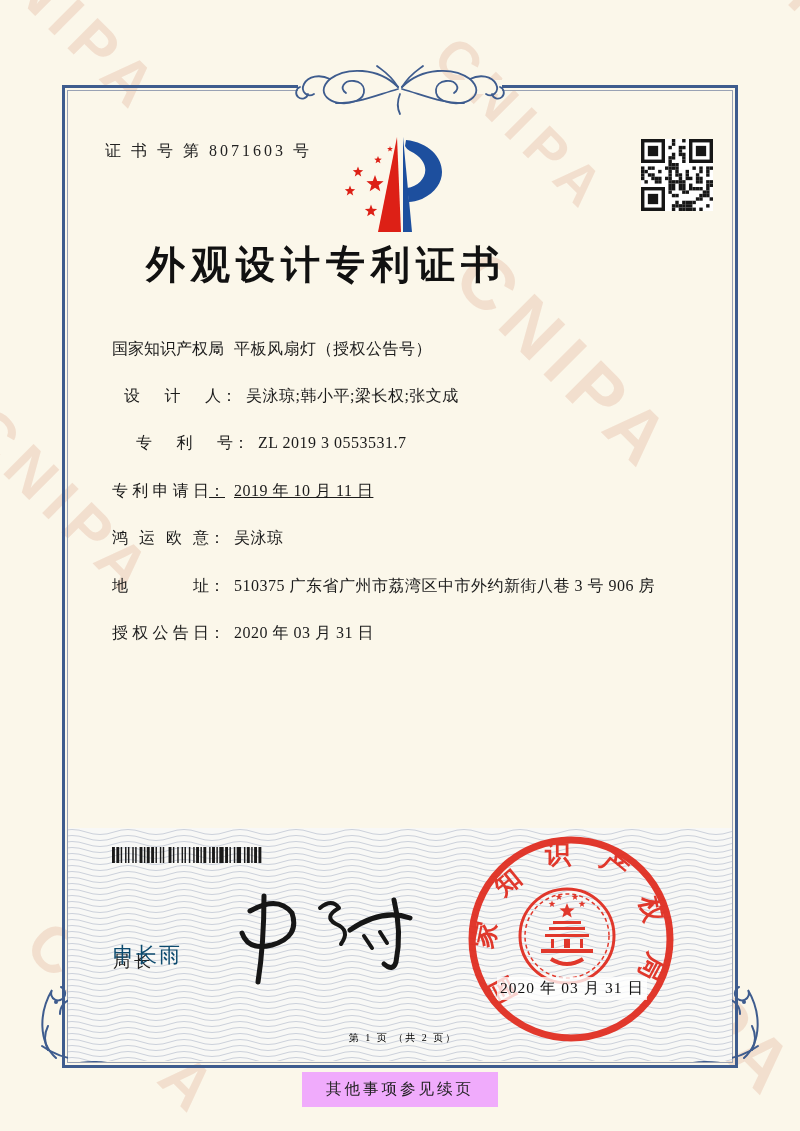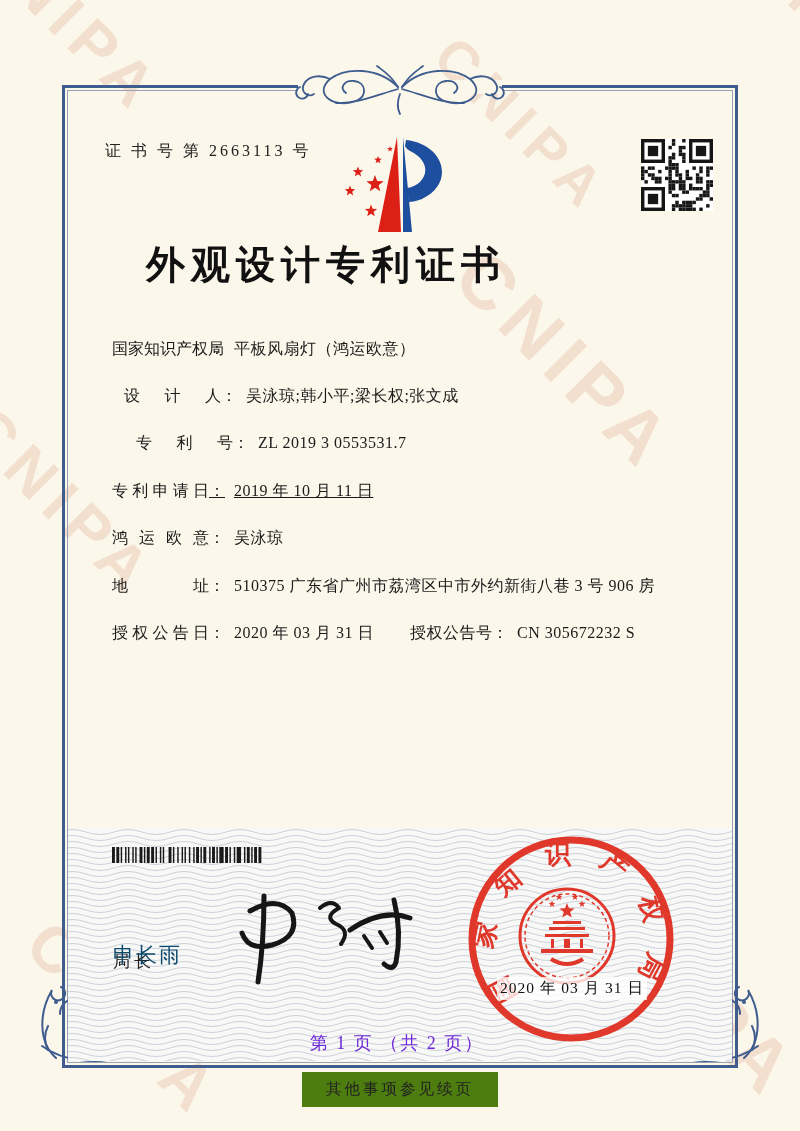--- a/index.html
+++ b/index.html
@@ -31,24 +31,24 @@
              line-height:24.5px;text-align:justify;color:#1b1b1b;}
   .body-text p{margin:0;text-indent:2em;letter-spacing:0.6px;}
   
   .officer-title{position:absolute;left:113px;top:906px;font-size:17px;
                  font-family:"Liberation Sans","DejaVu Sans",sans-serif;color:#222;letter-spacing:4px;margin-top:44px;}
   .officer-name{position:absolute;left:113px;top:941px;font-size:21px;
                 font-family:"Liberation Sans","DejaVu Sans",sans-serif;color:#0c4a6e;letter-spacing:2px;}
   
   .seal-date{position:absolute;left:497px;top:977px;font-size:15.5px;color:#111;letter-spacing:1px;
              background:rgba(255,255,255,0.78);padding:1px 3px;white-space:nowrap;}
-  .pagination{position:absolute;left:12px;width:770px;top:1031px;text-align:center;font-size:18px;
-              letter-spacing:2px;color:#6d28d9;}
+  .pagination{position:absolute;left:18px;width:770px;top:1031px;text-align:center;font-size:10px;
+              letter-spacing:2px;color:#000000;}
   .footer-note{position:absolute;left:0;width:800px;top:1072px;text-align:center;}
-  .footer-note span{display:inline-block;background:#4d7c0f;padding:7px 24px;font-size:15.5px;
+  .footer-note span{display:inline-block;background:#f0abfc;padding:7px 24px;font-size:15.5px;
                     letter-spacing:3px;color:#222;}
 </style>
 </head>
 <body>
 
 <div class="abs" id="wm-layer" style="left:0;top:0;width:800px;height:1131px;overflow:hidden;">
     <span class="wm" style="left: -52px; top: -18px; font-size: 62px;">CNIPA</span>
     <span class="wm" style="left: 688px; top: -42px; font-size: 62px;">CNIPA</span>
     <span class="wm" style="left: 412px; top: 92px; font-size: 56px;">CNIPA</span>
     <span class="wm" style="left: 428px; top: 318px; font-size: 74px;">CNIPA</span>
@@ -154,21 +154,21 @@
       <path d="M-10,196 q14,-5 28,0 q14,5 28,0 q14,-5 28,0 q14,5 28,0 q14,-5 28,0 q14,5 28,0 q14,-5 28,0 q14,5 28,0 q14,-5 28,0 q14,5 28,0 q14,-5 28,0 q14,5 28,0 q14,-5 28,0 q14,5 28,0 q14,-5 28,0 q14,5 28,0 q14,-5 28,0 q14,5 28,0 q14,-5 28,0 q14,5 28,0 q14,-5 28,0 q14,5 28,0 q14,-5 28,0 q14,5 28,0 q14,-5 28,0" fill="none" stroke="#ccd1db" stroke-width="1"></path>
       <path d="M-10,202 q14,-5 28,0 q14,5 28,0 q14,-5 28,0 q14,5 28,0 q14,-5 28,0 q14,5 28,0 q14,-5 28,0 q14,5 28,0 q14,-5 28,0 q14,5 28,0 q14,-5 28,0 q14,5 28,0 q14,-5 28,0 q14,5 28,0 q14,-5 28,0 q14,5 28,0 q14,-5 28,0 q14,5 28,0 q14,-5 28,0 q14,5 28,0 q14,-5 28,0 q14,5 28,0 q14,-5 28,0 q14,5 28,0 q14,-5 28,0" fill="none" stroke="#ccd1db" stroke-width="1"></path>
       <path d="M-10,208 q14,-5 28,0 q14,5 28,0 q14,-5 28,0 q14,5 28,0 q14,-5 28,0 q14,5 28,0 q14,-5 28,0 q14,5 28,0 q14,-5 28,0 q14,5 28,0 q14,-5 28,0 q14,5 28,0 q14,-5 28,0 q14,5 28,0 q14,-5 28,0 q14,5 28,0 q14,-5 28,0 q14,5 28,0 q14,-5 28,0 q14,5 28,0 q14,-5 28,0 q14,5 28,0 q14,-5 28,0 q14,5 28,0 q14,-5 28,0" fill="none" stroke="#ccd1db" stroke-width="1"></path>
       <path d="M-10,214 q14,-5 28,0 q14,5 28,0 q14,-5 28,0 q14,5 28,0 q14,-5 28,0 q14,5 28,0 q14,-5 28,0 q14,5 28,0 q14,-5 28,0 q14,5 28,0 q14,-5 28,0 q14,5 28,0 q14,-5 28,0 q14,5 28,0 q14,-5 28,0 q14,5 28,0 q14,-5 28,0 q14,5 28,0 q14,-5 28,0 q14,5 28,0 q14,-5 28,0 q14,5 28,0 q14,-5 28,0 q14,5 28,0 q14,-5 28,0" fill="none" stroke="#ccd1db" stroke-width="1"></path>
       <path d="M-10,220 q14,-5 28,0 q14,5 28,0 q14,-5 28,0 q14,5 28,0 q14,-5 28,0 q14,5 28,0 q14,-5 28,0 q14,5 28,0 q14,-5 28,0 q14,5 28,0 q14,-5 28,0 q14,5 28,0 q14,-5 28,0 q14,5 28,0 q14,-5 28,0 q14,5 28,0 q14,-5 28,0 q14,5 28,0 q14,-5 28,0 q14,5 28,0 q14,-5 28,0 q14,5 28,0 q14,-5 28,0 q14,5 28,0 q14,-5 28,0" fill="none" stroke="#ccd1db" stroke-width="1"></path>
       <path d="M-10,226 q14,-5 28,0 q14,5 28,0 q14,-5 28,0 q14,5 28,0 q14,-5 28,0 q14,5 28,0 q14,-5 28,0 q14,5 28,0 q14,-5 28,0 q14,5 28,0 q14,-5 28,0 q14,5 28,0 q14,-5 28,0 q14,5 28,0 q14,-5 28,0 q14,5 28,0 q14,-5 28,0 q14,5 28,0 q14,-5 28,0 q14,5 28,0 q14,-5 28,0 q14,5 28,0 q14,-5 28,0 q14,5 28,0 q14,-5 28,0" fill="none" stroke="#ccd1db" stroke-width="1"></path>
       <path d="M-10,232 q14,-5 28,0 q14,5 28,0 q14,-5 28,0 q14,5 28,0 q14,-5 28,0 q14,5 28,0 q14,-5 28,0 q14,5 28,0 q14,-5 28,0 q14,5 28,0 q14,-5 28,0 q14,5 28,0 q14,-5 28,0 q14,5 28,0 q14,-5 28,0 q14,5 28,0 q14,-5 28,0 q14,5 28,0 q14,-5 28,0 q14,5 28,0 q14,-5 28,0 q14,5 28,0 q14,-5 28,0 q14,5 28,0 q14,-5 28,0" fill="none" stroke="#ccd1db" stroke-width="1"></path>
     </svg>
 </div>
 
-<div class="cert-no">证 书 号 第 2663113 号</div>
+<div class="cert-no">证 书 号 第 8071603 号</div>
 
 <svg class="abs" style="left:338px;top:133px;" width="116" height="104" viewBox="0 0 116 104">
   <polygon points="59,4 63,99 40,99" fill="#dd2016"></polygon>
   <polygon points="65,4 74,99 65,99" fill="#1d4f9e"></polygon>
   <path d="M68,7 C106,11 118,50 84,66 C79,68 74,69 71,69 L69,55 C88,52 97,30 72,18 C70,17 68,15 67,13 Z" fill="#1d4f9e"></path>
   <g id="logo-stars" fill="#dd2016">
       <polygon points="52.0,13.0 52.7,15.0 54.9,15.1 53.2,16.4 53.8,18.4 52.0,17.3 50.2,18.4 50.8,16.4 49.1,15.1 51.3,15.0"></polygon>
       <polygon points="40.0,23.0 41.0,25.6 43.8,25.8 41.6,27.5 42.4,30.2 40.0,28.7 37.6,30.2 38.4,27.5 36.2,25.8 39.0,25.6"></polygon>
       <polygon points="20.0,33.5 21.4,37.1 25.2,37.3 22.2,39.7 23.2,43.4 20.0,41.3 16.8,43.4 17.8,39.7 14.8,37.3 18.6,37.1"></polygon>
       <polygon points="12.0,52.5 13.4,56.1 17.2,56.3 14.2,58.7 15.2,62.4 12.0,60.3 8.8,62.4 9.8,58.7 6.8,56.3 10.6,56.1"></polygon>
@@ -303,40 +303,39 @@
     <rect x="51.42857142857142" y="3.4285714285714284" width="17.142857142857142" height="17.142857142857142" fill="#ffffff"></rect>
     <rect x="54.857142857142854" y="6.857142857142857" width="10.285714285714285" height="10.285714285714285" fill="#161616"></rect>
     <rect x="0" y="48" width="24" height="24" fill="#161616"></rect>
     <rect x="3.4285714285714284" y="51.42857142857142" width="17.142857142857142" height="17.142857142857142" fill="#ffffff"></rect>
     <rect x="6.857142857142857" y="54.857142857142854" width="10.285714285714285" height="10.285714285714285" fill="#161616"></rect>
   </svg>
 
 <div class="doc-title">外观设计专利证书</div>
 
 <div class="frow" style="top:339px;">
-  <span class="flabel">国家知识产权局</span><span class="fcolon">：</span><span class="fval">平板风扇灯（鸿运欧意）</span>
+  <span class="flabel">国家知识产权局</span><span class="fcolon">：</span><span class="fval">平板风扇灯（授权公告号）</span>
 </div>
 <div class="frow" style="top:386px;margin-left:12px;">
   <span class="flabel">设计人</span><span class="fcolon">：</span><span class="fval">吴泳琼;韩小平;梁长权;张文成</span>
 </div>
 <div class="frow" style="top:433px;margin-left:24px;">
   <span class="flabel">专利号</span><span class="fcolon">：</span><span class="fval">ZL 2019 3 0553531.7</span>
 </div>
 <div class="frow" style="top:481px;text-decoration:underline;">
   <span class="flabel">专利申请日</span><span class="fcolon">：</span><span class="fval">2019 年 10 月 11 日</span>
 </div>
 <div class="frow" style="top:528px;">
   <span class="flabel">鸿运欧意</span><span class="fcolon">：</span><span class="fval">吴泳琼</span>
 </div>
 <div class="frow" style="top:576px;">
   <span class="flabel">地址</span><span class="fcolon">：</span><span class="fval">510375 广东省广州市荔湾区中市外约新街八巷 3 号 906 房</span>
 </div>
 <div class="frow" style="top:623px;width:590px;">
   <span class="flabel">授权公告日</span><span class="fcolon">：</span><span class="fval">2020 年 03 月 31 日</span>
-  <span class="grant-no"><span class="flabel" style="width:82px;">授权公告号</span><span class="fcolon">：</span><span class="fval">CN 305672232 S</span></span>
 </div>
 
 <div class="body-text">
 </div>
 
 <svg class="abs" id="barcode-svg" style="left:112px;top:847px;" width="208" height="16">
     <rect x="0.00" y="0" width="2.90" height="16" fill="#1a1a1a"></rect>
     <rect x="4.35" y="0" width="2.90" height="16" fill="#1a1a1a"></rect>
     <rect x="8.70" y="0" width="1.45" height="16" fill="#1a1a1a"></rect>
     <rect x="13.05" y="0" width="1.45" height="16" fill="#1a1a1a"></rect>

